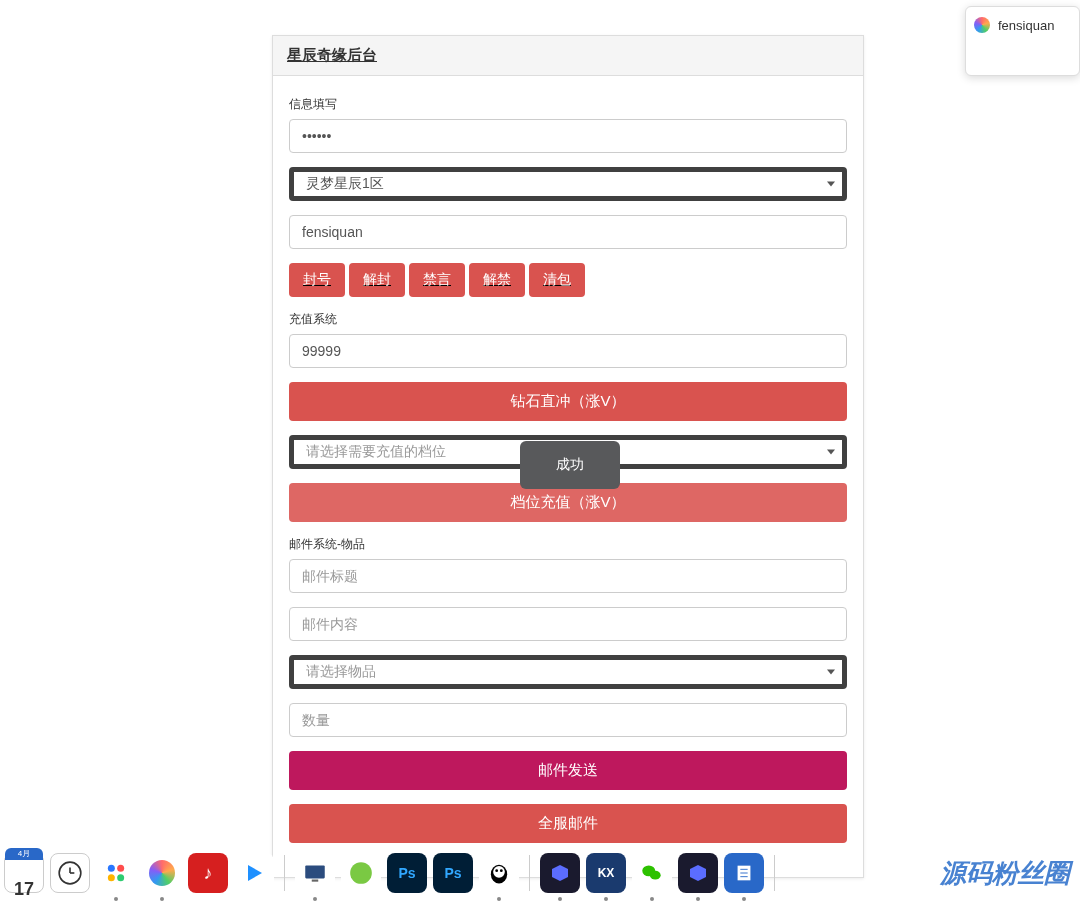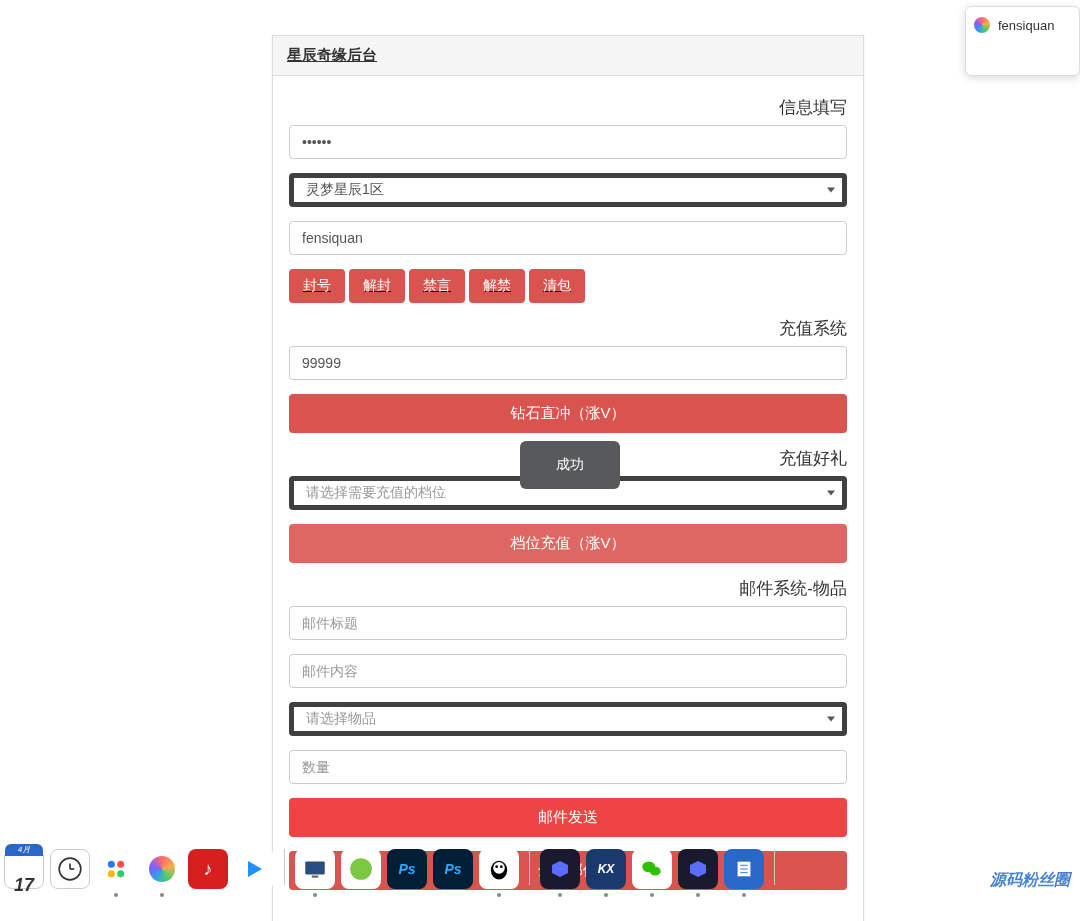--- a/index.html
+++ b/index.html
@@ -30,25 +30,24 @@
       padding: 10px 14px;
       font-size: 15px;
       font-weight: bold;
       color: #333;
       text-decoration: underline;
     }
     .panel-body {
       padding: 18px 16px 20px 16px;
     }
     .section-label {
-      font-size: 17px;
+      font-size: 12px;
       color: #333;
       margin-bottom: 6px;
       margin-top: 2px;
-      text-align: right;
     }
     .form-control {
       width: 100%;
       height: 34px;
       border: 1px solid #ccc;
       border-radius: 4px;
       padding: 6px 12px;
       font-size: 14px;
       color: #555;
       margin-bottom: 14px;
@@ -112,21 +111,21 @@
       background: #de6764;
     }
     .btn-block {
       width: 100%;
       display: block;
       margin-bottom: 14px;
       padding: 10px;
       font-size: 15px;
     }
     .btn-primary {
-      background: #ef4444;
+      background: #be185d;
     }
     .toast {
       position: absolute;
       left: 520px;
       top: 441px;
       width: 100px;
       height: 48px;
       background: #58595b;
       color: #fff;
       font-size: 14px;
@@ -163,23 +162,23 @@
       background: conic-gradient(#ff6b6b, #ffa94d, #51cf66, #339af0, #845ef7, #ff6b6b);
       flex-shrink: 0;
     }
     .taskbar {
       position: absolute;
       left: 0;
       bottom: 24px;
       width: 100%;
       height: 48px;
       display: flex;
+      align-items: center;
       padding: 0 4px;
       gap: 6px;
-      font-style: italic;
     }
     .tb-item {
       width: 40px;
       height: 40px;
       border-radius: 8px;
       background: #eee;
       display: flex;
       align-items: center;
       justify-content: center;
       font-size: 10px;
@@ -224,21 +223,21 @@
     }
     .tb-cal-num {
       font-size: 18px;
       font-weight: bold;
       margin-top: 20px;
     }
     .watermark {
       position: absolute;
       right: 10px;
       bottom: 30px;
-      font-size: 16px;
+      font-size: 26px;
       color: #296dc9;
       font-style: italic;
       font-weight: bold;
       opacity: 0.85;
       text-shadow: 0 0 2px #fff;
     }
   </style>
 </head>
 <body>
 
@@ -261,21 +260,20 @@
       <button class="btn btn-danger">解封</button>
       <button class="btn btn-danger">禁言</button>
       <button class="btn btn-danger">解禁</button>
       <button class="btn btn-danger">清包</button>
     </div>
 
     <div class="section-label">充值系统</div>
     <input type="text" class="form-control" value="99999" style="">
     <button class="btn btn-danger btn-block">钻石直冲（涨V）</button>
 
-    <div class="section-label">充值好礼</div>
     <div class="select-wrap">
       <div class="select-display placeholder">请选择需要充值的档位</div>
       <span class="caret"></span>
     </div>
     <button class="btn btn-danger-light btn-block">档位充值（涨V）</button>
 
     <div class="section-label">邮件系统-物品</div>
     <input type="text" class="form-control" placeholder="邮件标题" style="">
     <input type="text" class="form-control" placeholder="邮件内容" style="">
     <div class="select-wrap">

